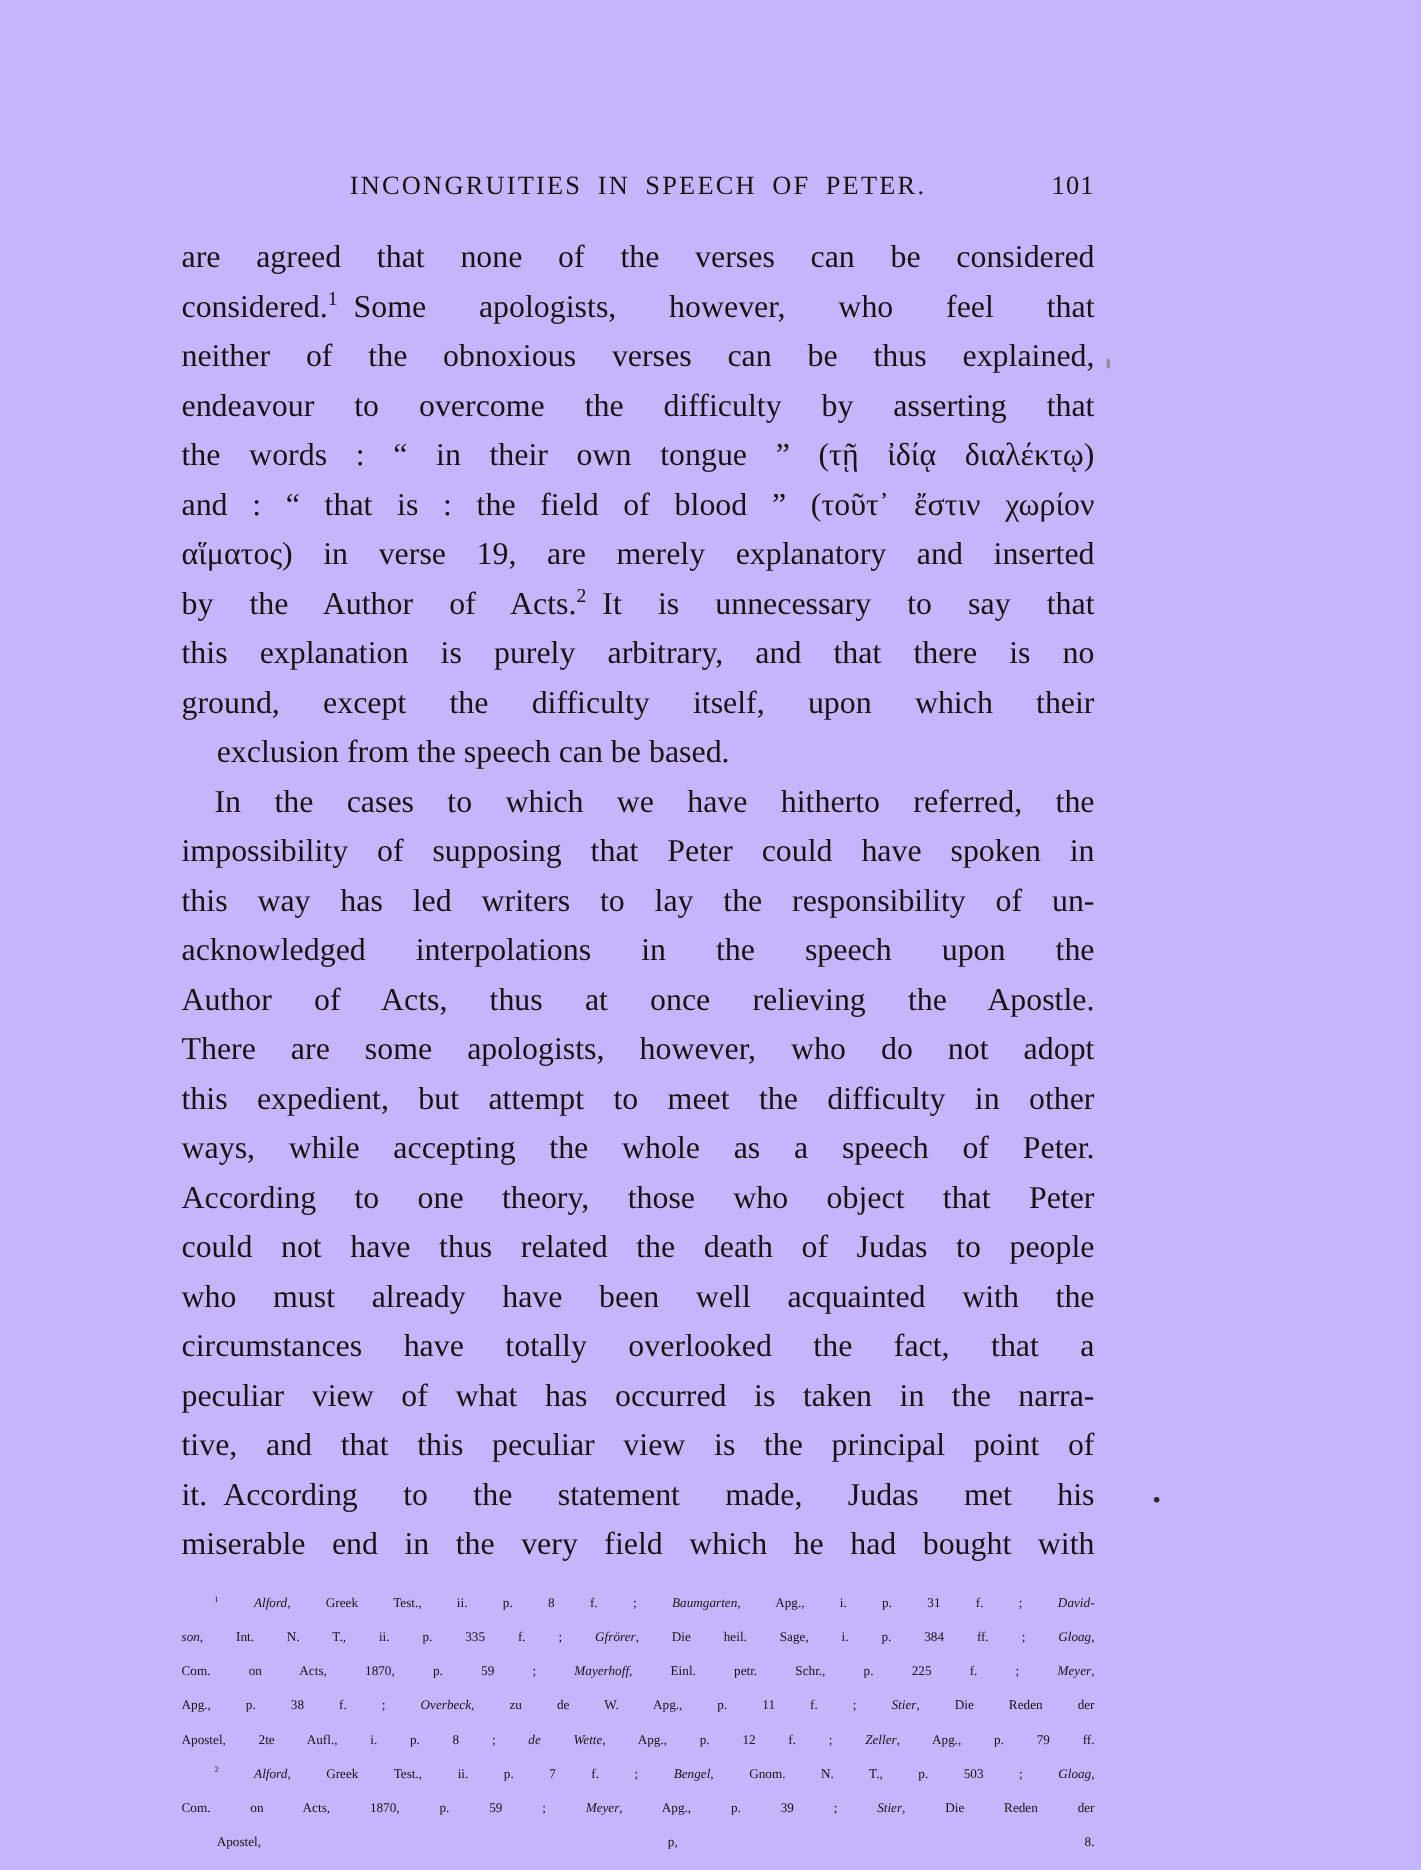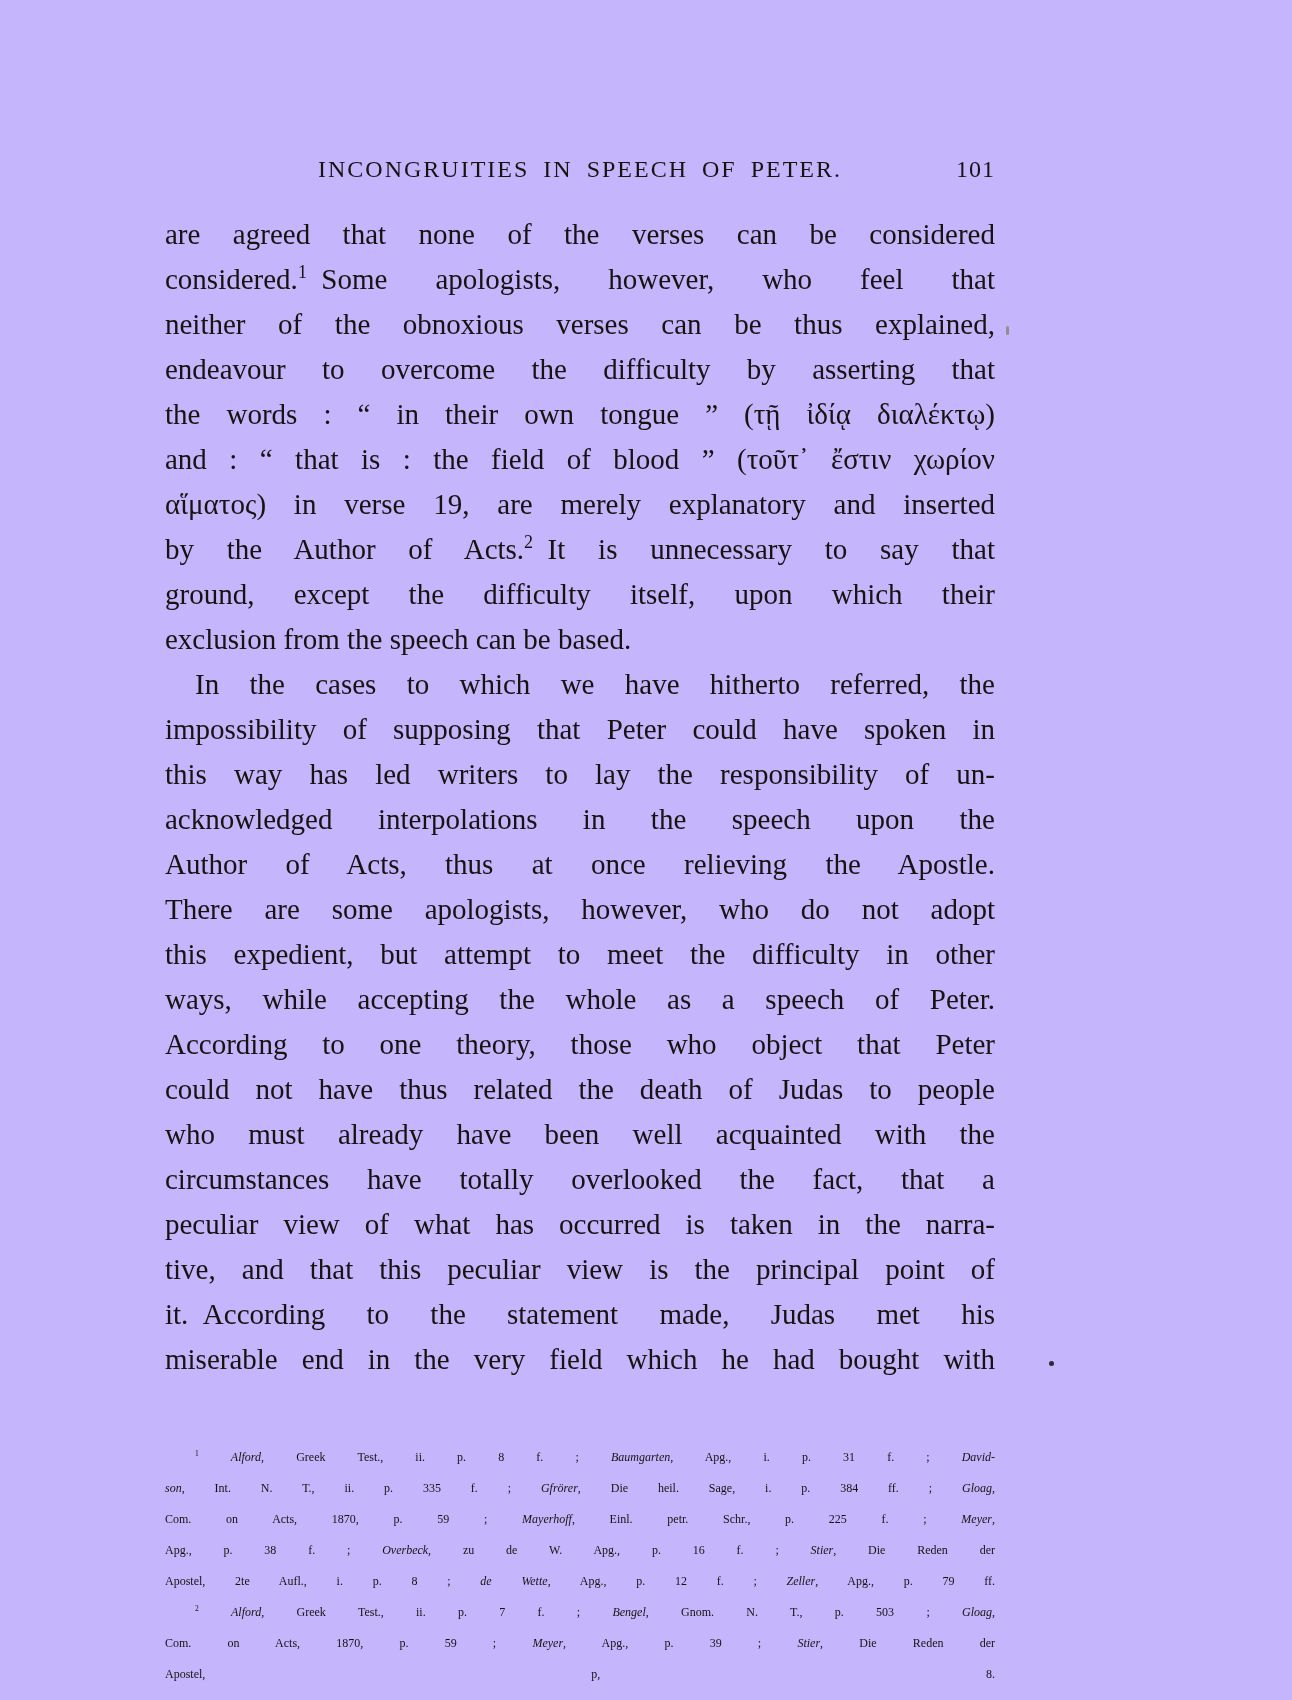--- a/index.html
+++ b/index.html
@@ -45,21 +45,21 @@
     width: 830px;
     font-size: 29px;
   }
   .text-block .line {
     height: 45px;
     line-height: 45px;
     text-align: justify;
     text-align-last: justify;
   }
   .line.indent { text-indent: 30px; }
-  .line.no-just { text-align: left; text-align-last: left; }
+  .line.no-just { text-align: left; text-align-last: left; margin-left: 32px; }
 
   
   .footnotes {
     position: absolute;
     left: 165px;
     top: 1442px;
     width: 830px;
     font-size: 12px;
   }
   .footnotes .line {
@@ -105,20 +105,21 @@
 
   <main class="text-block" id="body-lines">
       <div class="line"><span>are agreed that none of the verses can be considered</span></div>
       <div class="line"><span>considered.</span><sup class="sup">1</sup><span> Some apologists, however, who feel that</span></div>
       <div class="line"><span>neither of the obnoxious verses can be thus explained,</span></div>
       <div class="line"><span>endeavour to overcome the difficulty by asserting that</span></div>
       <div class="line"><span>the words : “ in their own tongue ” (</span><span class="greek">τῇ ἰδίᾳ διαλέκτῳ</span><span>)</span></div>
       <div class="line"><span>and : “ that is : the field of blood ” (</span><span class="greek">τοῦτ᾽ ἔστιν χωρίον</span></div>
       <div class="line"><span class="greek">αἵματος</span><span>) in verse 19, are merely explanatory and inserted</span></div>
       <div class="line"><span>by the Author of Acts.</span><sup class="sup">2</sup><span> It is unnecessary to say that</span></div>
+      <div class="line"><span>this explanation is purely arbitrary, and that there is no</span></div>
       <div class="line"><span>ground, except the difficulty itself, upon which their</span></div>
       <div class="line no-just"><span>exclusion from the speech can be based.</span></div>
       <div class="line indent"><span>In the cases to which we have hitherto referred, the</span></div>
       <div class="line"><span>impossibility of supposing that Peter could have spoken in</span></div>
       <div class="line"><span>this way has led writers to lay the responsibility of un-</span></div>
       <div class="line"><span>acknowledged interpolations in the speech upon the</span></div>
       <div class="line"><span>Author of Acts, thus at once relieving the Apostle.</span></div>
       <div class="line"><span>There are some apologists, however, who do not adopt</span></div>
       <div class="line"><span>this expedient, but attempt to meet the difficulty in other</span></div>
       <div class="line"><span>ways, while accepting the whole as a speech of Peter.</span></div>
@@ -129,21 +130,21 @@
       <div class="line"><span>peculiar view of what has occurred is taken in the narra-</span></div>
       <div class="line"><span>tive, and that this peculiar view is the principal point of</span></div>
       <div class="line"><span>it. According to the statement made, Judas met his</span></div>
       <div class="line"><span>miserable end in the very field which he had bought with</span></div>
     </main>
 
   <section class="footnotes" id="footnote-lines">
       <div class="line indent"><sup class="sup">1</sup><span> </span><span class="italic">Alford</span><span>, Greek Test., ii. p. 8 f. ; </span><span class="italic">Baumgarten</span><span>, Apg., i. p. 31 f. ; </span><span class="italic">David-</span></div>
       <div class="line"><span class="italic">son</span><span>, Int. N. T., ii. p. 335 f. ; </span><span class="italic">Gfrörer</span><span>, Die heil. Sage, i. p. 384 ff. ; </span><span class="italic">Gloag</span><span>,</span></div>
       <div class="line"><span>Com. on Acts, 1870, p. 59 ; </span><span class="italic">Mayerhoff</span><span>, Einl. petr. Schr., p. 225 f. ; </span><span class="italic">Meyer</span><span>,</span></div>
-      <div class="line"><span>Apg., p. 38 f. ; </span><span class="italic">Overbeck</span><span>, zu de W. Apg., p. 16 f. ; </span><span class="italic">Stier</span><span>, Die Reden der</span></div>
+      <div class="line"><span>Apg., p. 38 f. ; </span><span class="italic">Overbeck</span><span>, zu de W. Apg., p. 11 f. ; </span><span class="italic">Stier</span><span>, Die Reden der</span></div>
       <div class="line"><span>Apostel, 2te Aufl., i. p. 8 ; </span><span class="italic">de Wette</span><span>, Apg., p. 12 f. ; </span><span class="italic">Zeller</span><span>, Apg., p. 79 ff.</span></div>
       <div class="line indent"><sup class="sup">2</sup><span> </span><span class="italic">Alford</span><span>, Greek Test., ii. p. 7 f. ; </span><span class="italic">Bengel</span><span>, Gnom. N. T., p. 503 ; </span><span class="italic">Gloag</span><span>,</span></div>
       <div class="line"><span>Com. on Acts, 1870, p. 59 ; </span><span class="italic">Meyer</span><span>, Apg., p. 39 ; </span><span class="italic">Stier</span><span>, Die Reden der</span></div>
       <div class="line no-just"><span>Apostel, p, 8.</span></div>
     </section>
 
   <div class="artifact dot1"></div>
   <div class="artifact dot2"></div>
 
 </div>

